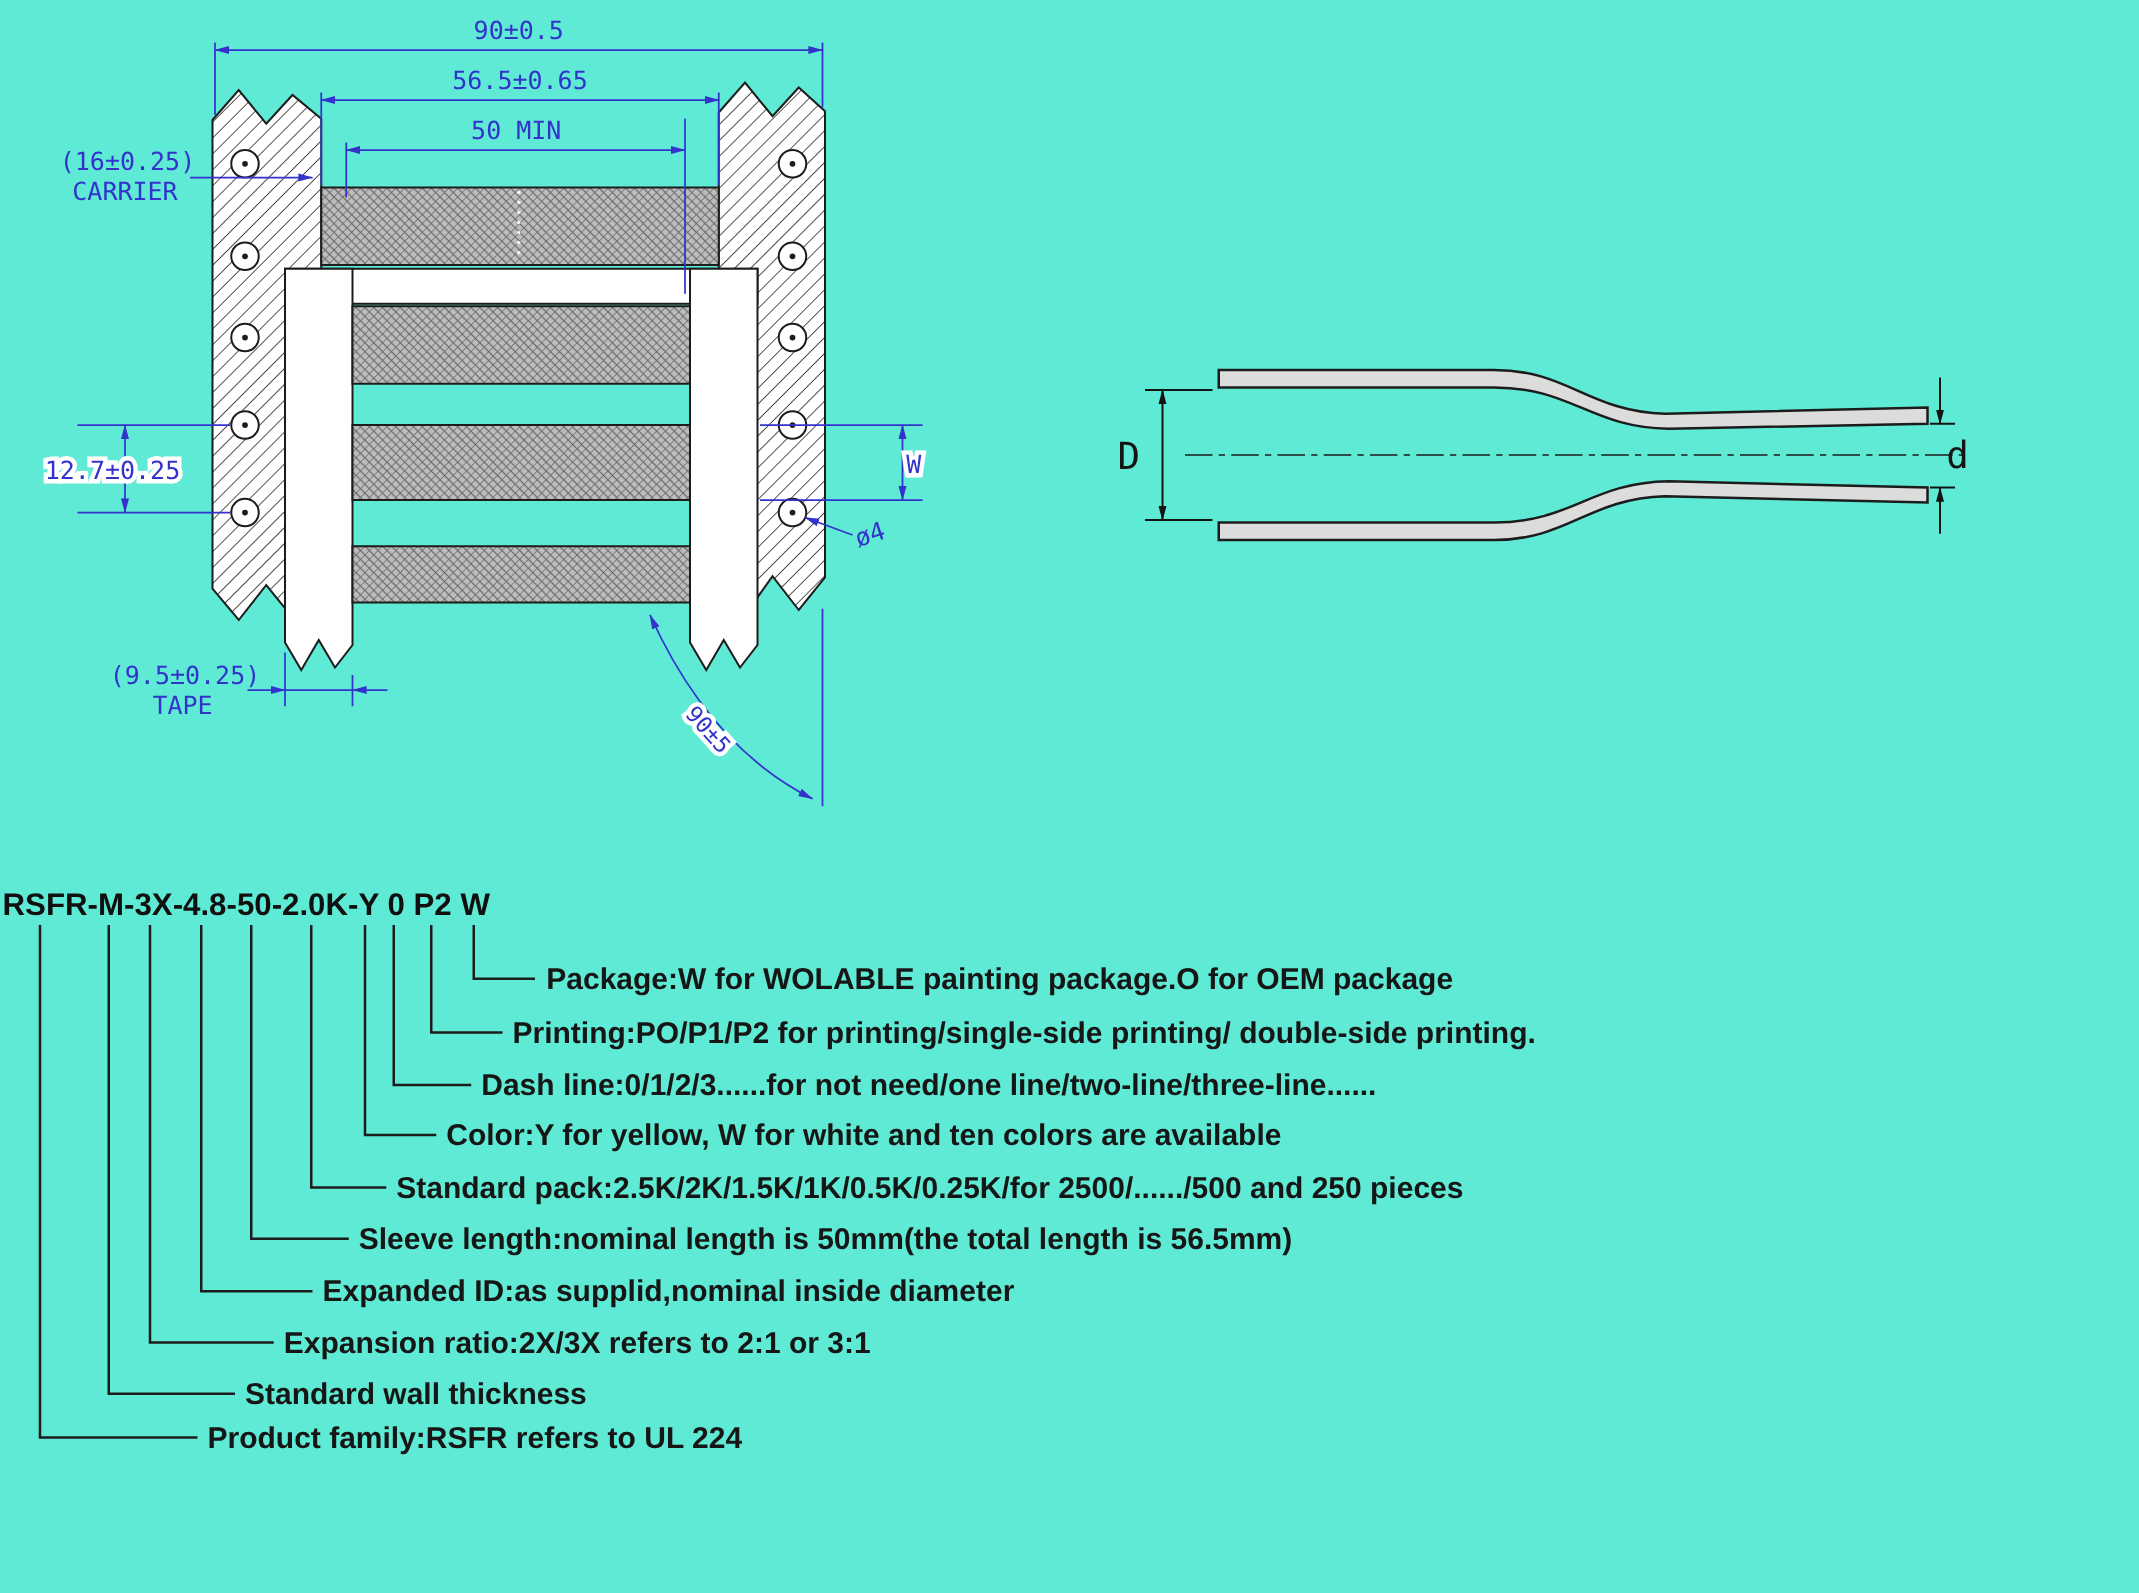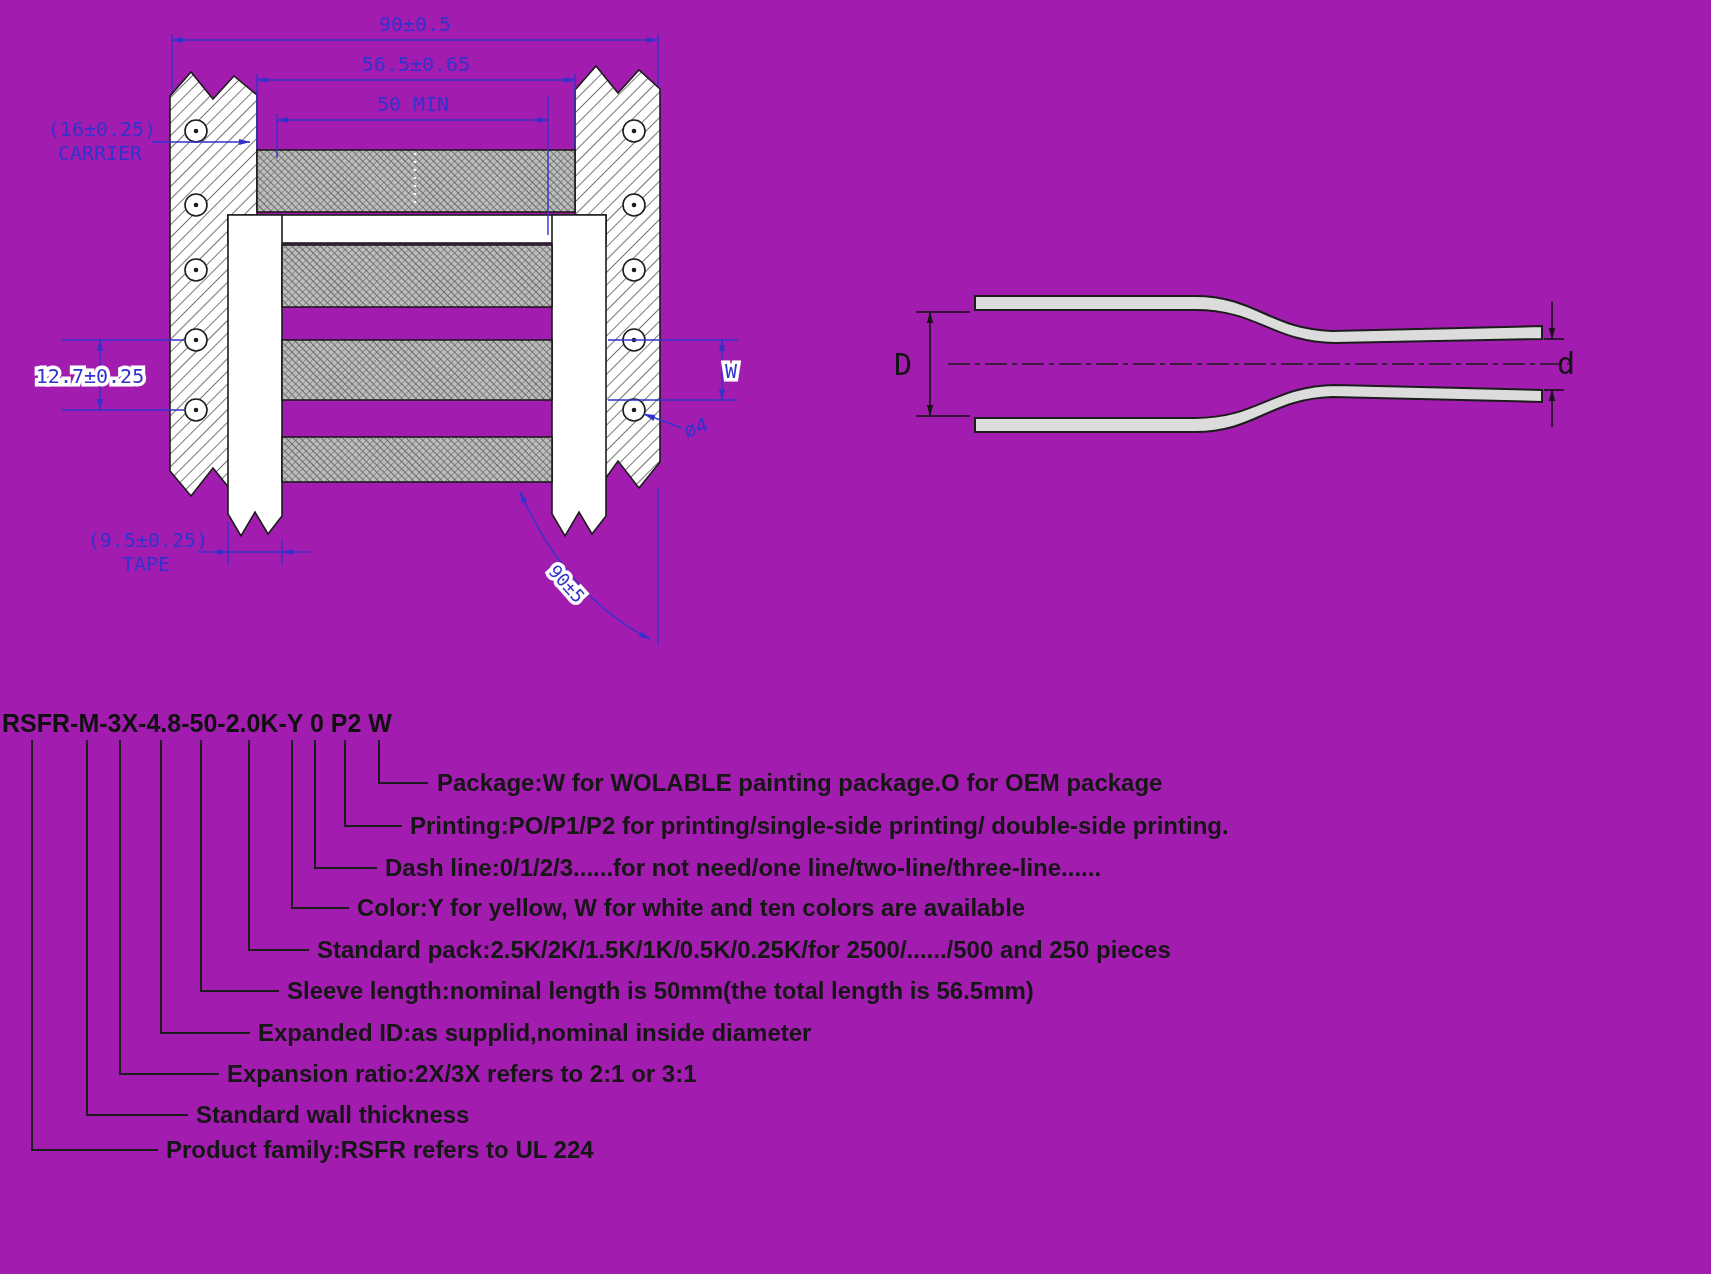--- a/index.html
+++ b/index.html
@@ -1,16 +1,16 @@
 <!DOCTYPE html>
 <html><head>
 <meta charset="utf-8">
 <style>
   html,body{margin:0;padding:0;background:#ffffff;}
-  .canvas{position:relative;width:1711px;height:1274px;background:#a21caf;overflow:hidden;
+  .canvas{position:relative;width:1711px;height:1274px;background:#5eead4;overflow:hidden;
           font-family:"Liberation Sans",sans-serif;}
   svg{display:block;}
   .dim{stroke:#3333cc;stroke-width:1.4;fill:none;}
   .dimtxt{fill:#3333cc;font-family:"DejaVu Sans Mono",monospace;font-size:20px;}
   .dimtxt.small{font-size:18px;}
   .ko{paint-order:stroke;stroke:#ffffff;stroke-width:7px;}
   .outline{stroke:#1c1c1c;stroke-width:1.6;}
   .kdim{stroke:#141414;stroke-width:1.6;fill:none;}
   .ktxt{fill:#141414;font-family:"DejaVu Sans Mono",monospace;font-size:30px;}
   .legendline{stroke:#1c1c1c;stroke-width:2;fill:none;}

